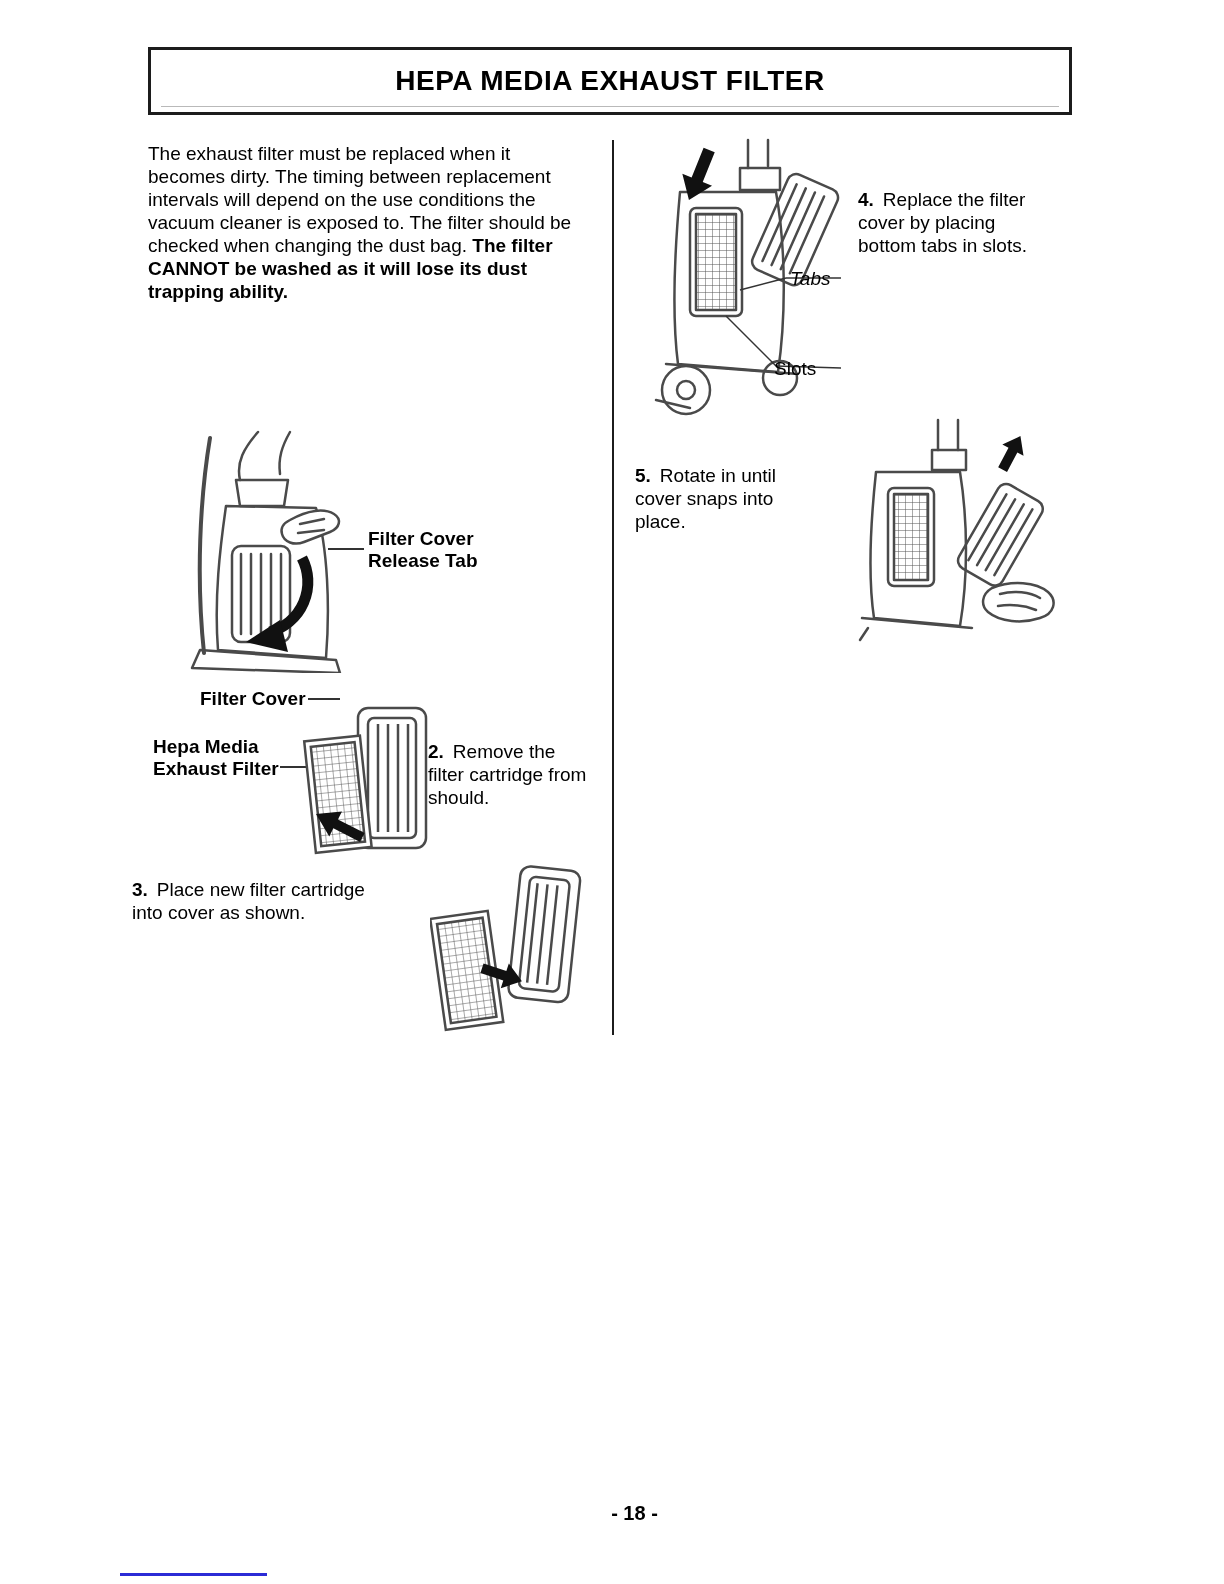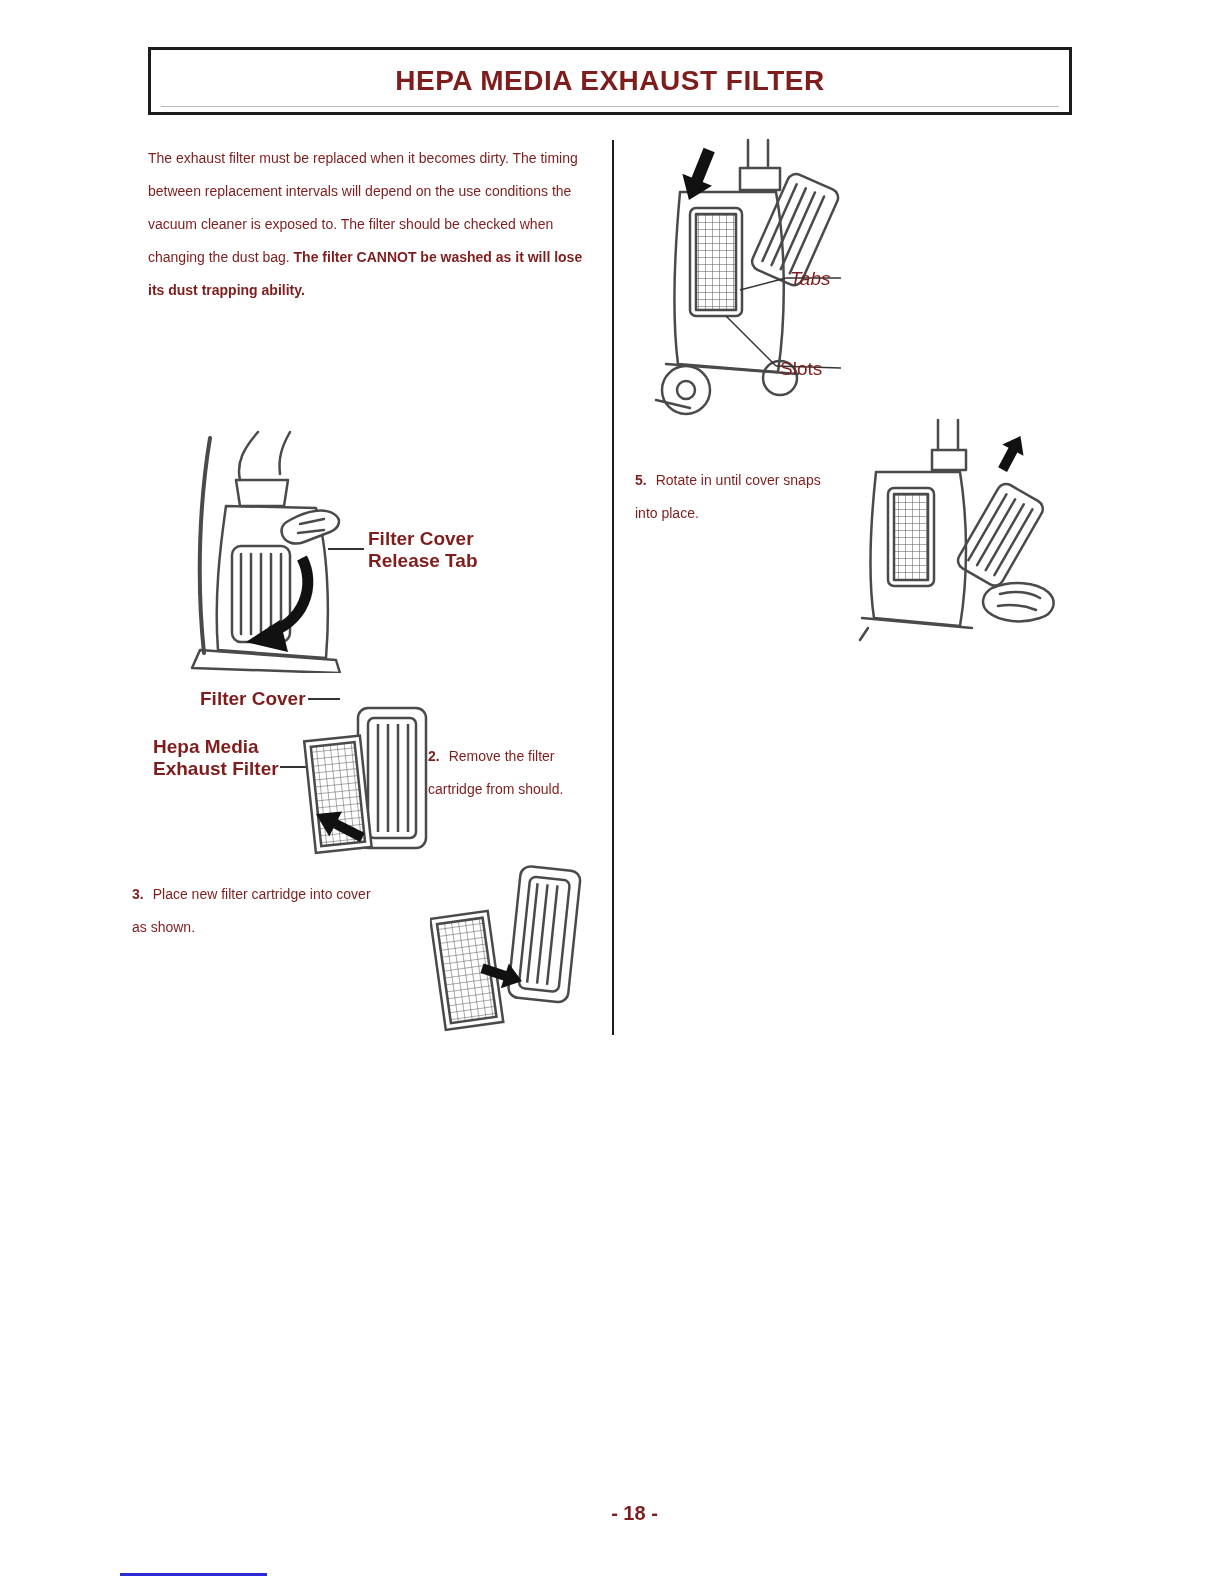--- a/index.html
+++ b/index.html
@@ -1,30 +1,30 @@
 <!DOCTYPE html>
 <html><head>
 <meta charset="utf-8">
 <style>
   * { margin:0; padding:0; box-sizing:border-box; }
   html,body { background:#ffffff; }
   .page {
     position:relative; width:1224px; height:1584px; background:#ffffff;
-    font-family:"Liberation Sans", sans-serif; color:#7f1d1d; overflow:hidden;
+    font-family:"Liberation Sans", sans-serif; color:#000000; overflow:hidden;
   }
   .title-box {
     position:absolute; left:148px; top:47px; width:924px; height:68px;
     border:3px solid #1c1c1c; display:flex; align-items:center; justify-content:center;
   }
   .title-box .inner-rule {
     position:absolute; left:10px; right:10px; bottom:5px; height:1px; background:#b9b9b9;
   }
   .page-title { font-size:28px; font-weight:bold; letter-spacing:.5px; }
   .divider { position:absolute; left:612px; top:140px; width:2px; height:895px; background:#1c1c1c; }
-  .body-text { position:absolute; font-size:14px; line-height:33px; }
+  .body-text { position:absolute; font-size:19px; line-height:23px; }
   .step-num { font-weight:bold; margin-right:9px; }
   .fig-label { position:absolute; font-size:19px; line-height:22px; font-weight:bold; white-space:pre-line; }
   .fig-label.regular { font-weight:normal; }
   .leader { position:absolute; height:2px; background:#333; }
   .figure { position:absolute; }
   .page-num { position:absolute; left:0; right:0; top:1502px; text-align:center; font-size:20px; font-weight:bold;padding-left:45px; }
   .footer-rule { position:absolute; left:120px; top:1573px; width:147px; height:3px; background:#2b2bd6; }
 </style>
 </head>
 <body>
@@ -148,22 +148,25 @@
     </g>
     <g stroke="#333" stroke-width="1.5">
       <line x1="112" y1="152" x2="158" y2="140"></line>
       <line x1="158" y1="140" x2="213" y2="140"></line>
       <line x1="98" y1="178" x2="148" y2="228"></line>
       <line x1="148" y1="228" x2="213" y2="230"></line>
     </g>
   </svg>
 
   <div class="fig-label regular" style="left:790px; top:268px;font-style:italic;">Tabs</div>
-  <div class="fig-label regular" style="left:774px; top:358px;margin-left:6px;">Slots</div>
+  <div class="fig-label regular" style="left:774px; top:358px;">Slots</div>
 
+  <p class="body-text" style="left:858px; top:188px; width:176px;">
+    <span class="step-num">4.</span><span>Replace the filter cover by placing bottom tabs in slots.</span>
+  </p>
 
   <p class="body-text" style="left:635px; top:464px; width:190px;">
     <span class="step-num">5.</span><span>Rotate in until cover snaps into place.</span>
   </p>
 
   <svg class="figure" style="left:842px; top:418px;" width="230" height="225" viewBox="0 0 230 225">
     <defs>
       <pattern id="mesh4" width="7" height="7" patternUnits="userSpaceOnUse">
         <path d="M0,0 H7 M0,0 V7" stroke="#555" stroke-width="1" fill="none"></path>
       </pattern>

